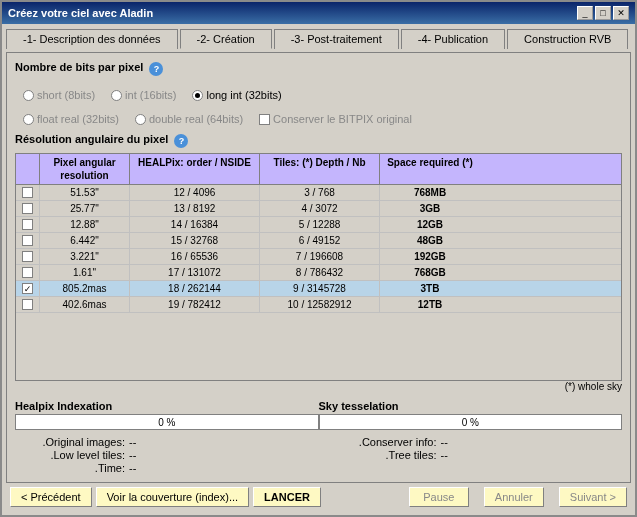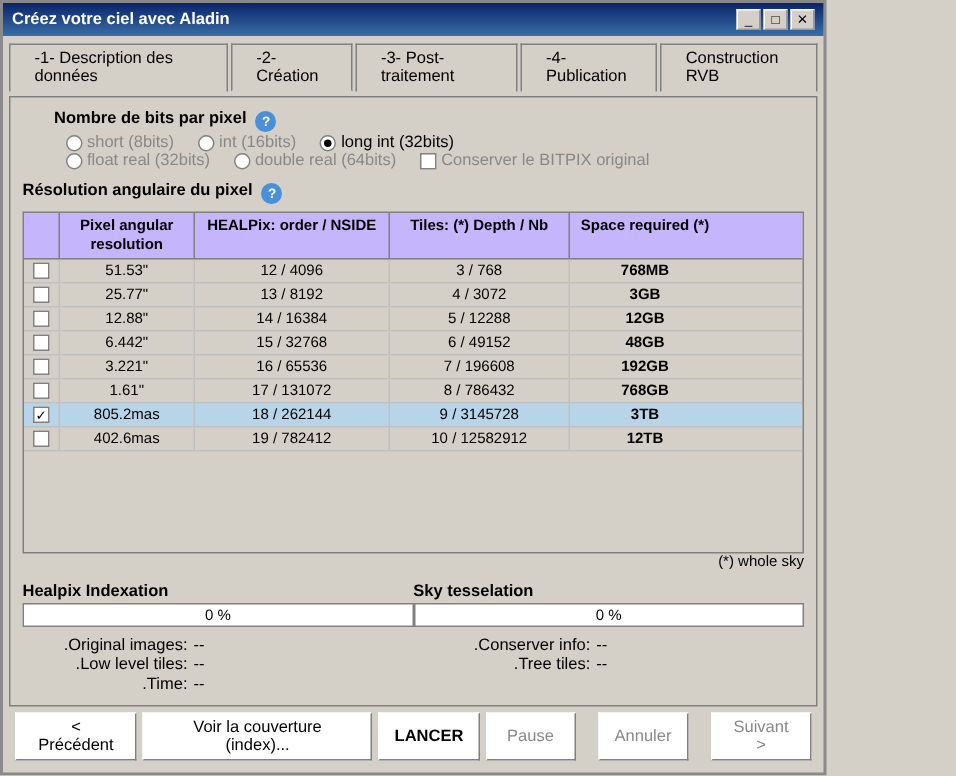--- a/index.html
+++ b/index.html
@@ -5,21 +5,21 @@
     * { box-sizing: border-box; margin: 0; padding: 0; }
     body {
       font-family: 'Arial', sans-serif;
       font-size: 11px;
       background: #d4d0c8;
       width: 637px;
       height: 517px;
       overflow: hidden;
     }
     .window {
-      width: 551px;
+      width: 637px;
       height: 517px;
       background: #d4d0c8;
       border: 2px solid #8a8a8a;
       display: flex;
       flex-direction: column;
     }
     .title-bar {
       background: linear-gradient(to bottom, #0a246a, #3a6ea5);
       color: white;
       padding: 3px 6px;
@@ -93,22 +93,21 @@
       z-index: 1;
     }
     .section-title {
       font-weight: bold;
       font-size: 11px;
       margin-bottom: 4px;
     }
     .bits-section {
       display: flex;
       flex-direction: column;
-      gap: 0;
-      margin-left: 21px;
+      gap: 12px;
     }
     .bits-title-row {
       display: flex;
       align-items: center;
       gap: 6px;
     }
     .help-icon {
       width: 14px;
       height: 14px;
       border-radius: 50%;
@@ -305,21 +304,21 @@
     .btn-group-left {
       display: flex;
       gap: 4px;
     }
     .btn-group-right {
       display: flex;
       gap: 15px;
     }
     .btn {
       padding: 3px 10px;
-      background: #ffffff;
+      background: #fef9c3;
       border: 1px solid #808080;
       border-top-color: #fff;
       border-left-color: #fff;
       cursor: pointer;
       font-size: 11px;
       min-width: 60px;
       text-align: center;
     }
     .btn.disabled {
       color: #888;

